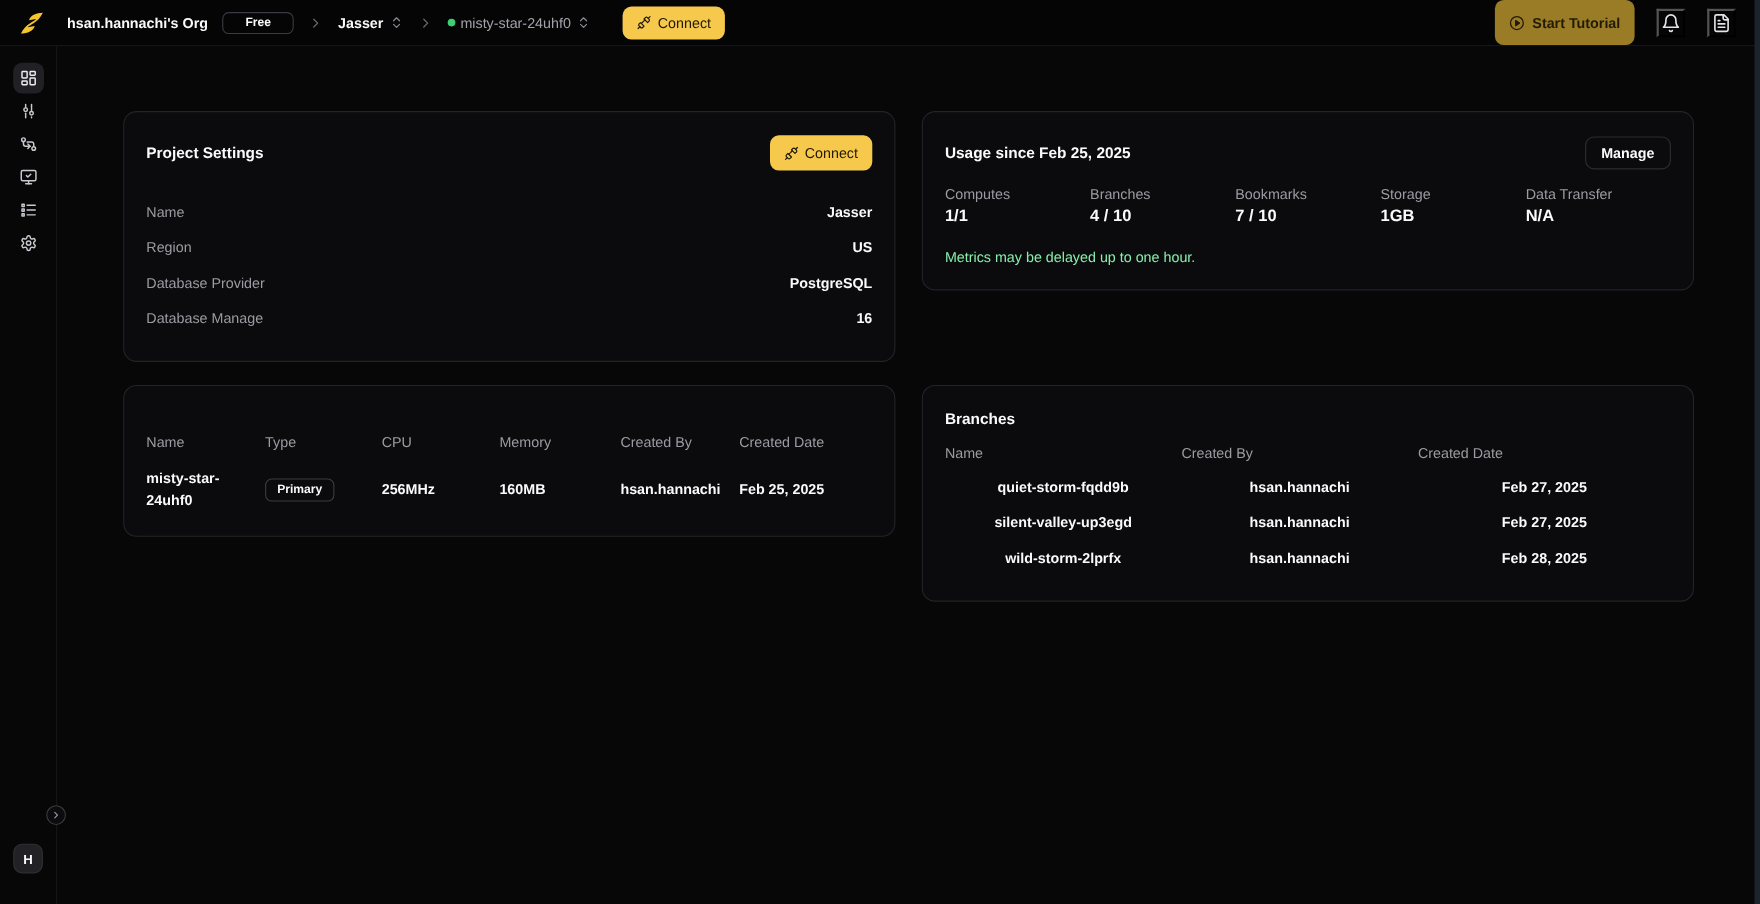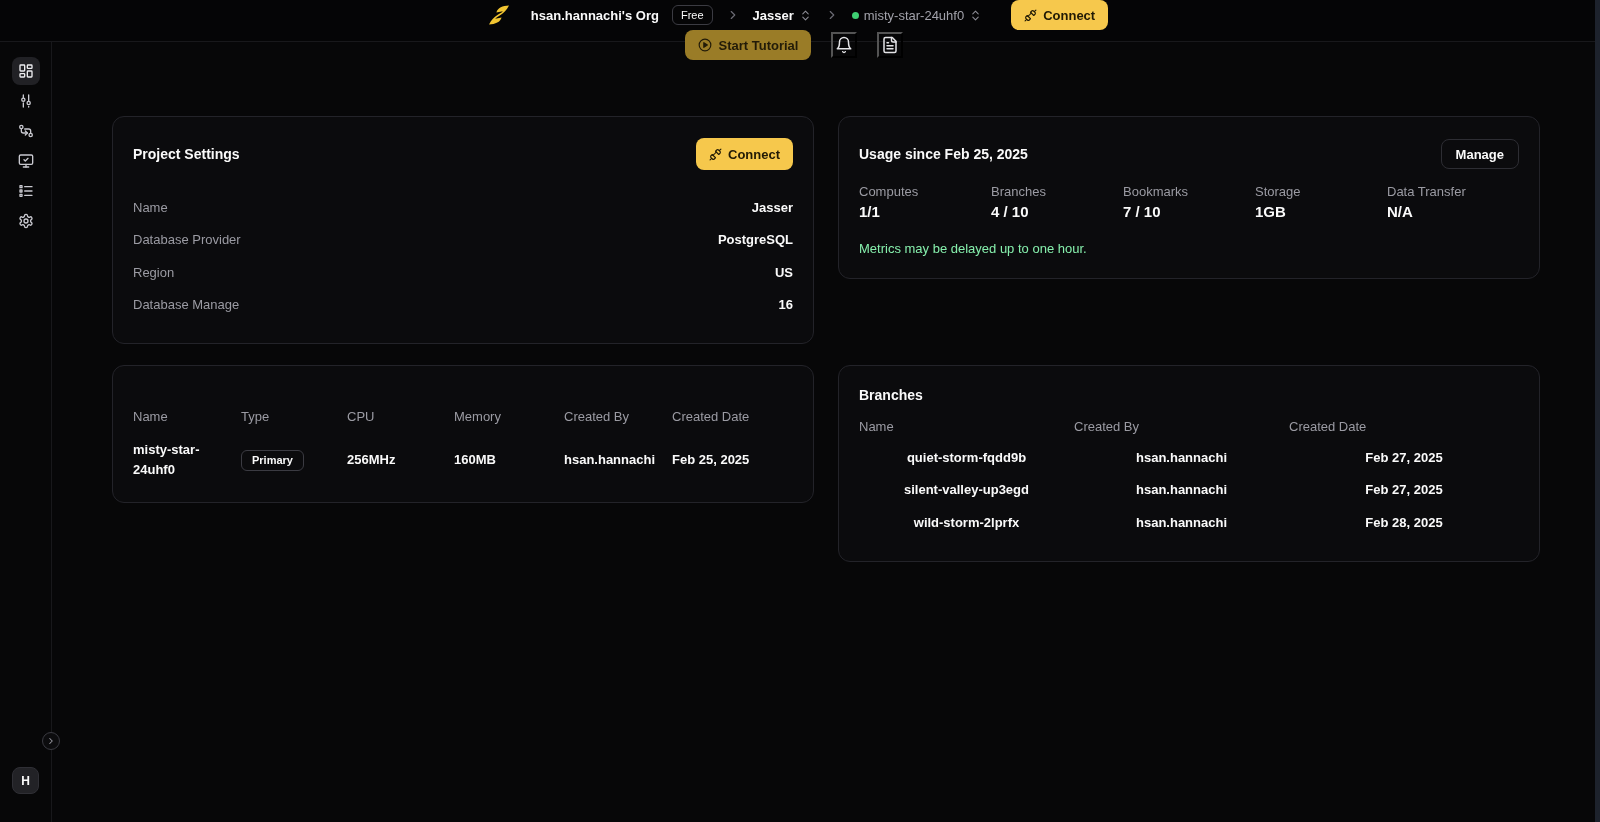--- a/index.html
+++ b/index.html
@@ -15,51 +15,50 @@
 
   
   .topbar {
     height: 42px;
     background: #050506;
     border-bottom: 1px solid #18181b;
     display: flex;
     align-items: center;
     justify-content: space-between;
     padding: 0 22px 0 10px;
-    flex-direction: column;
   }
   .topbar-left { display: flex; align-items: center; gap: 13px; }
   .logo { width: 38px; height: 30px; display: grid; place-items: center; cursor: pointer; }
   .org-name { font-weight: 700; font-size: 13px; color: #fafafa; cursor: pointer; }
   .badge {
     border: 1px solid #3b3b42; border-radius: 6px;
-    font-size: 11px; font-weight: 400; color: #fafafa;
-    padding: 2px 8px; line-height: 14px;
+    font-size: 11px; font-weight: 700; color: #fafafa;
+    padding: 2px 20px; line-height: 14px;
   }
   .sep { color: #6b6b73; }
   .selector {
     display: flex; align-items: center; gap: 5px;
     background: transparent; border: none; cursor: pointer;
     color: #fafafa; font-weight: 700; font-size: 13px;
     font-family: inherit;
   }
   .selector .updown { color: #8b8b93; }
   .selector.branch-sel { font-weight: 500; color: #a2a2aa; }
   .dot { width: 7px; height: 7px; border-radius: 50%; background: #3ecf72; }
   .btn { border: none; cursor: pointer; font-family: inherit; display: inline-flex; align-items: center; justify-content: center; }
   .btn-yellow {
     background: #f6c84c; color: #211a05;
     border-radius: 8px; height: 30px; padding: 0 13px;
-    font-size: 13px; font-weight: 700; gap: 6px;
+    font-size: 13px; font-weight: 400; gap: 6px;
   }
   .topbar .btn-yellow { margin-left: 16px; }
   .topbar-right { display: flex; align-items: center; gap: 20px; }
   .btn-tutorial {
     background: #9a7c27; color: #221b08;
-    border-radius: 8px; height: 30px; padding: 0 13px;
+    border-radius: 8px; height: 41px; padding: 0 13px;
     font-size: 13px; font-weight: 700; gap: 7px;
   }
   .iconbtn { background: transparent; color: #e4e4e7; padding: 2px; }
 
   
   .shell { display: flex; height: 780px; }
   .sidebar {
     width: 52px; flex: 0 0 52px;
     border-right: 1px solid #18181b;
     display: flex; flex-direction: column; align-items: center;
@@ -86,21 +85,21 @@
     color: #fafafa; font-size: 12px; font-weight: 700;
     display: grid; place-items: center; cursor: pointer;
   }
 
   
   main { flex: 1; padding: 33px 60px 0 60px; }
   .page-title { font-size: 15px; font-weight: 700; color: #fafafa; }
   .page-sub { font-size: 12.5px; color: #9b9ba3; margin-top: 6px; }
 
   .grid {
-    margin-top: 41px;
+    margin-top: 26px;
     display: grid; grid-template-columns: 1fr 1fr;
     column-gap: 24px; row-gap: 21px;
     align-items: start;
   }
   .card {
     background: #0b0b0d;
     border: 1px solid #232329;
     border-radius: 12px;
     padding: 21px 20px 22px 20px;
   }
@@ -336,26 +335,26 @@
             </span>
             <span>Connect</span>
           </button>
         </div>
         <div class="kv-rows">
           <div class="kv-row">
             <span class="kv-label">Name</span>
             <span class="kv-value">Jasser</span>
           </div>
           <div class="kv-row">
+            <span class="kv-label">Region</span>
+            <span class="kv-value">US</span>
+          </div>
+          <div class="kv-row">
             <span class="kv-label">Database Provider</span>
             <span class="kv-value">PostgreSQL</span>
-          </div>
-          <div class="kv-row">
-            <span class="kv-label">Region</span>
-            <span class="kv-value">US</span>
           </div>
           <div class="kv-row">
             <span class="kv-label">Database Manage</span>
             <span class="kv-value">16</span>
           </div>
         </div>
       </section>
 
       <section class="card">
         <div class="card-head">

